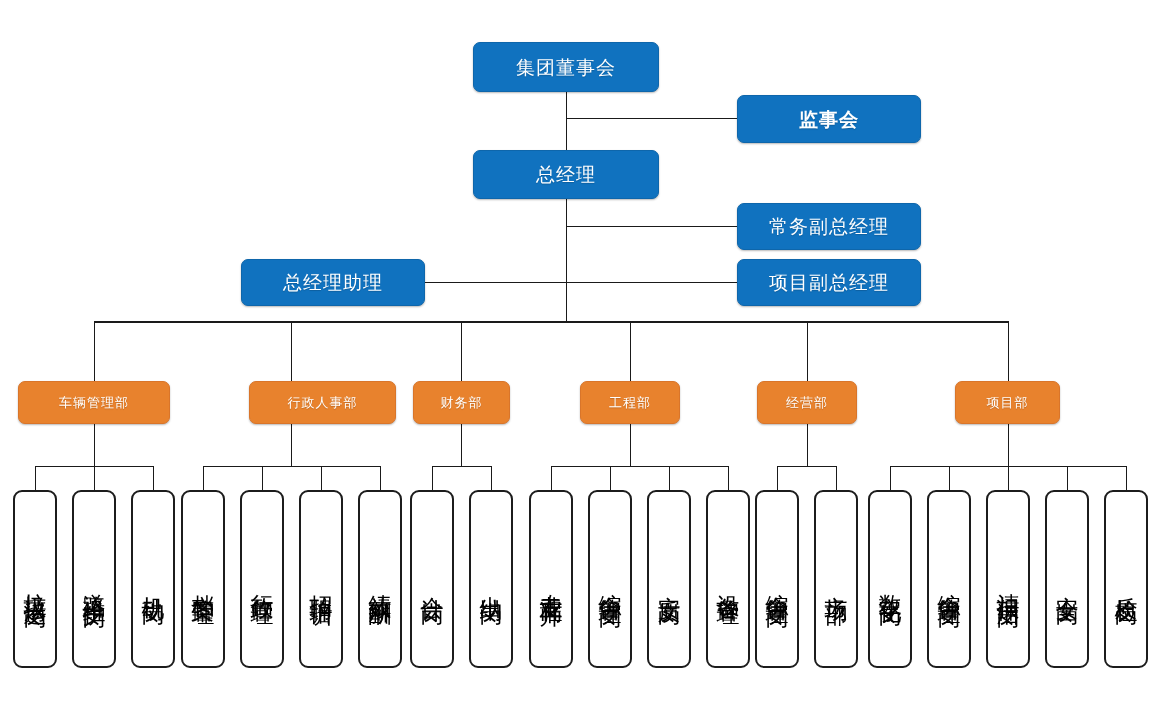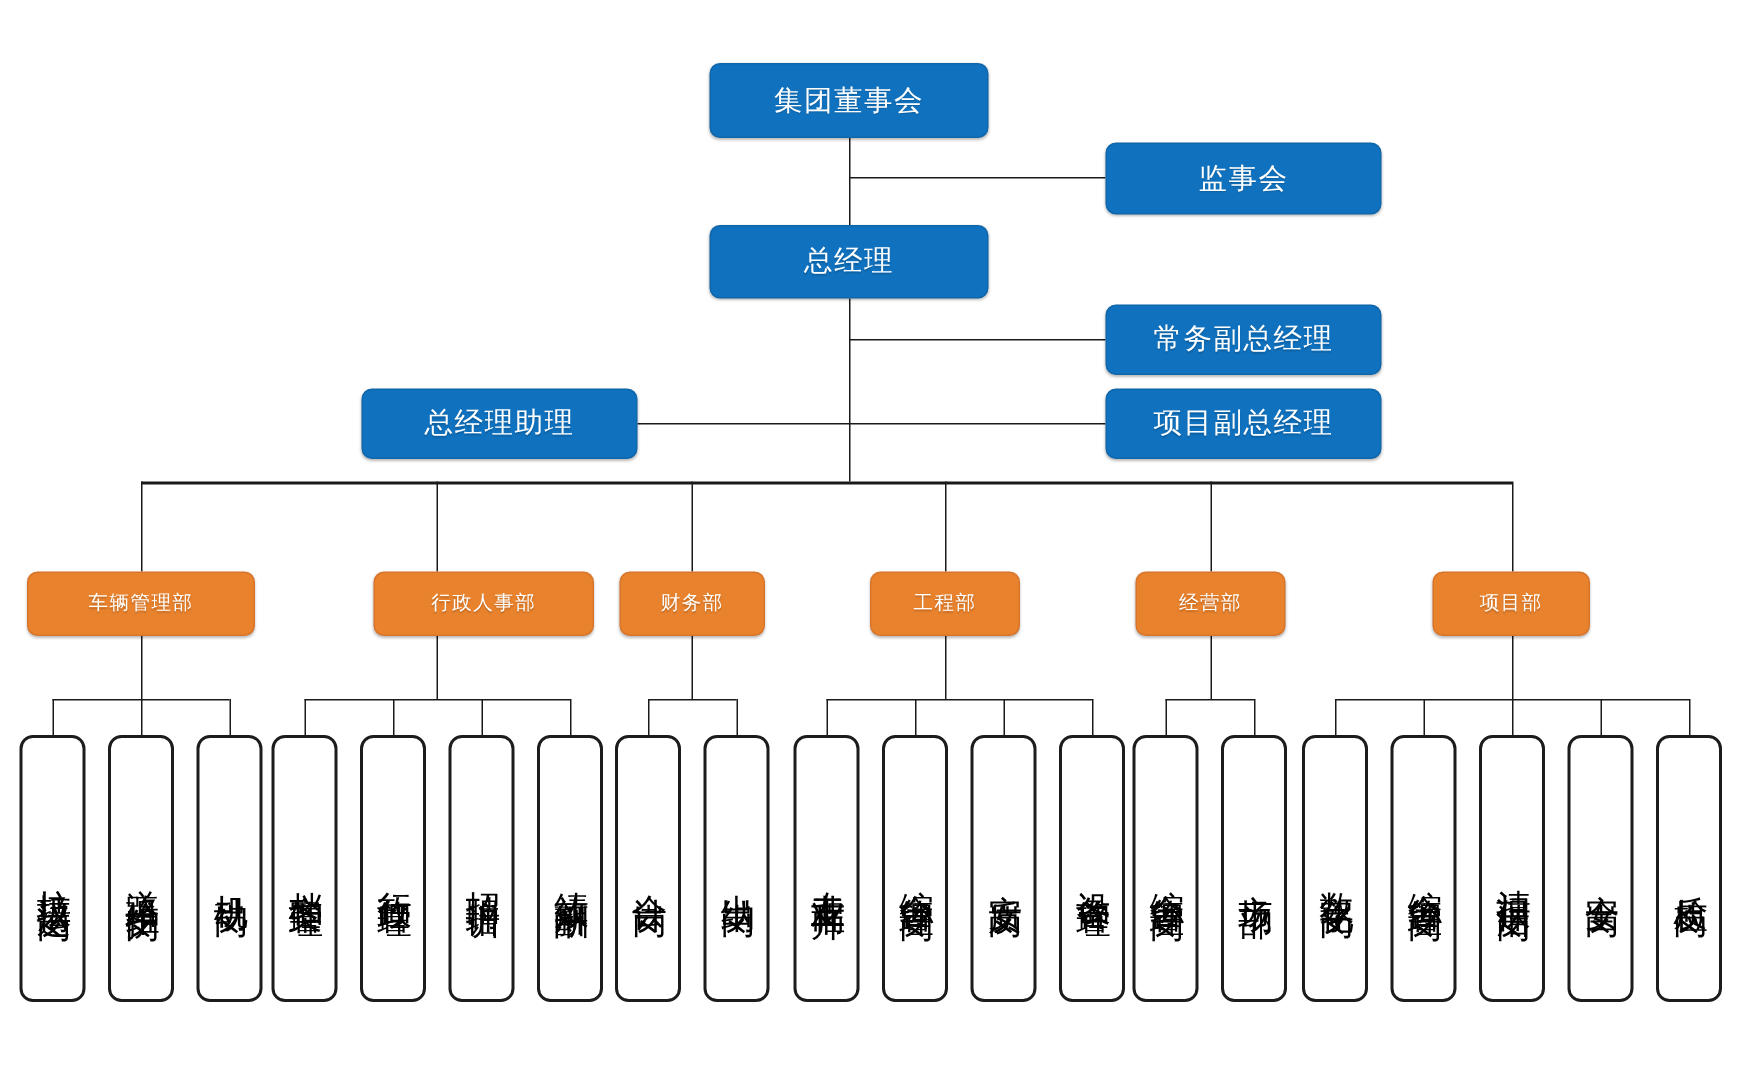--- a/index.html
+++ b/index.html
@@ -134,21 +134,21 @@
   <div class="ln v" style="left:890px;  top:466px; height:24px;"></div>
   <div class="ln v" style="left:949px;  top:466px; height:24px;"></div>
   <div class="ln v" style="left:1008px; top:466px; height:24px;"></div>
   <div class="ln v" style="left:1067px; top:466px; height:24px;"></div>
   <div class="ln v" style="left:1126px; top:466px; height:24px;"></div>
 
   <div class="node blue" style="left:473px; top:42px; width:186px; height:50px;">
     <span>集团董事会</span>
   </div>
 
-  <div class="node blue" style="left:737px; top:95px; width:184px; height:48px;">
+  <div class="node blue" style="left:737px; top:95px; width:184px; height:48px;font-weight:bold;">
     <span>监事会</span>
   </div>
 
   <div class="node blue" style="left:473px; top:150px; width:186px; height:49px;">
     <span>总经理</span>
   </div>
 
   <div class="node blue" style="left:737px; top:203px; width:184px; height:47px;">
     <span>常务副总经理</span>
   </div>

